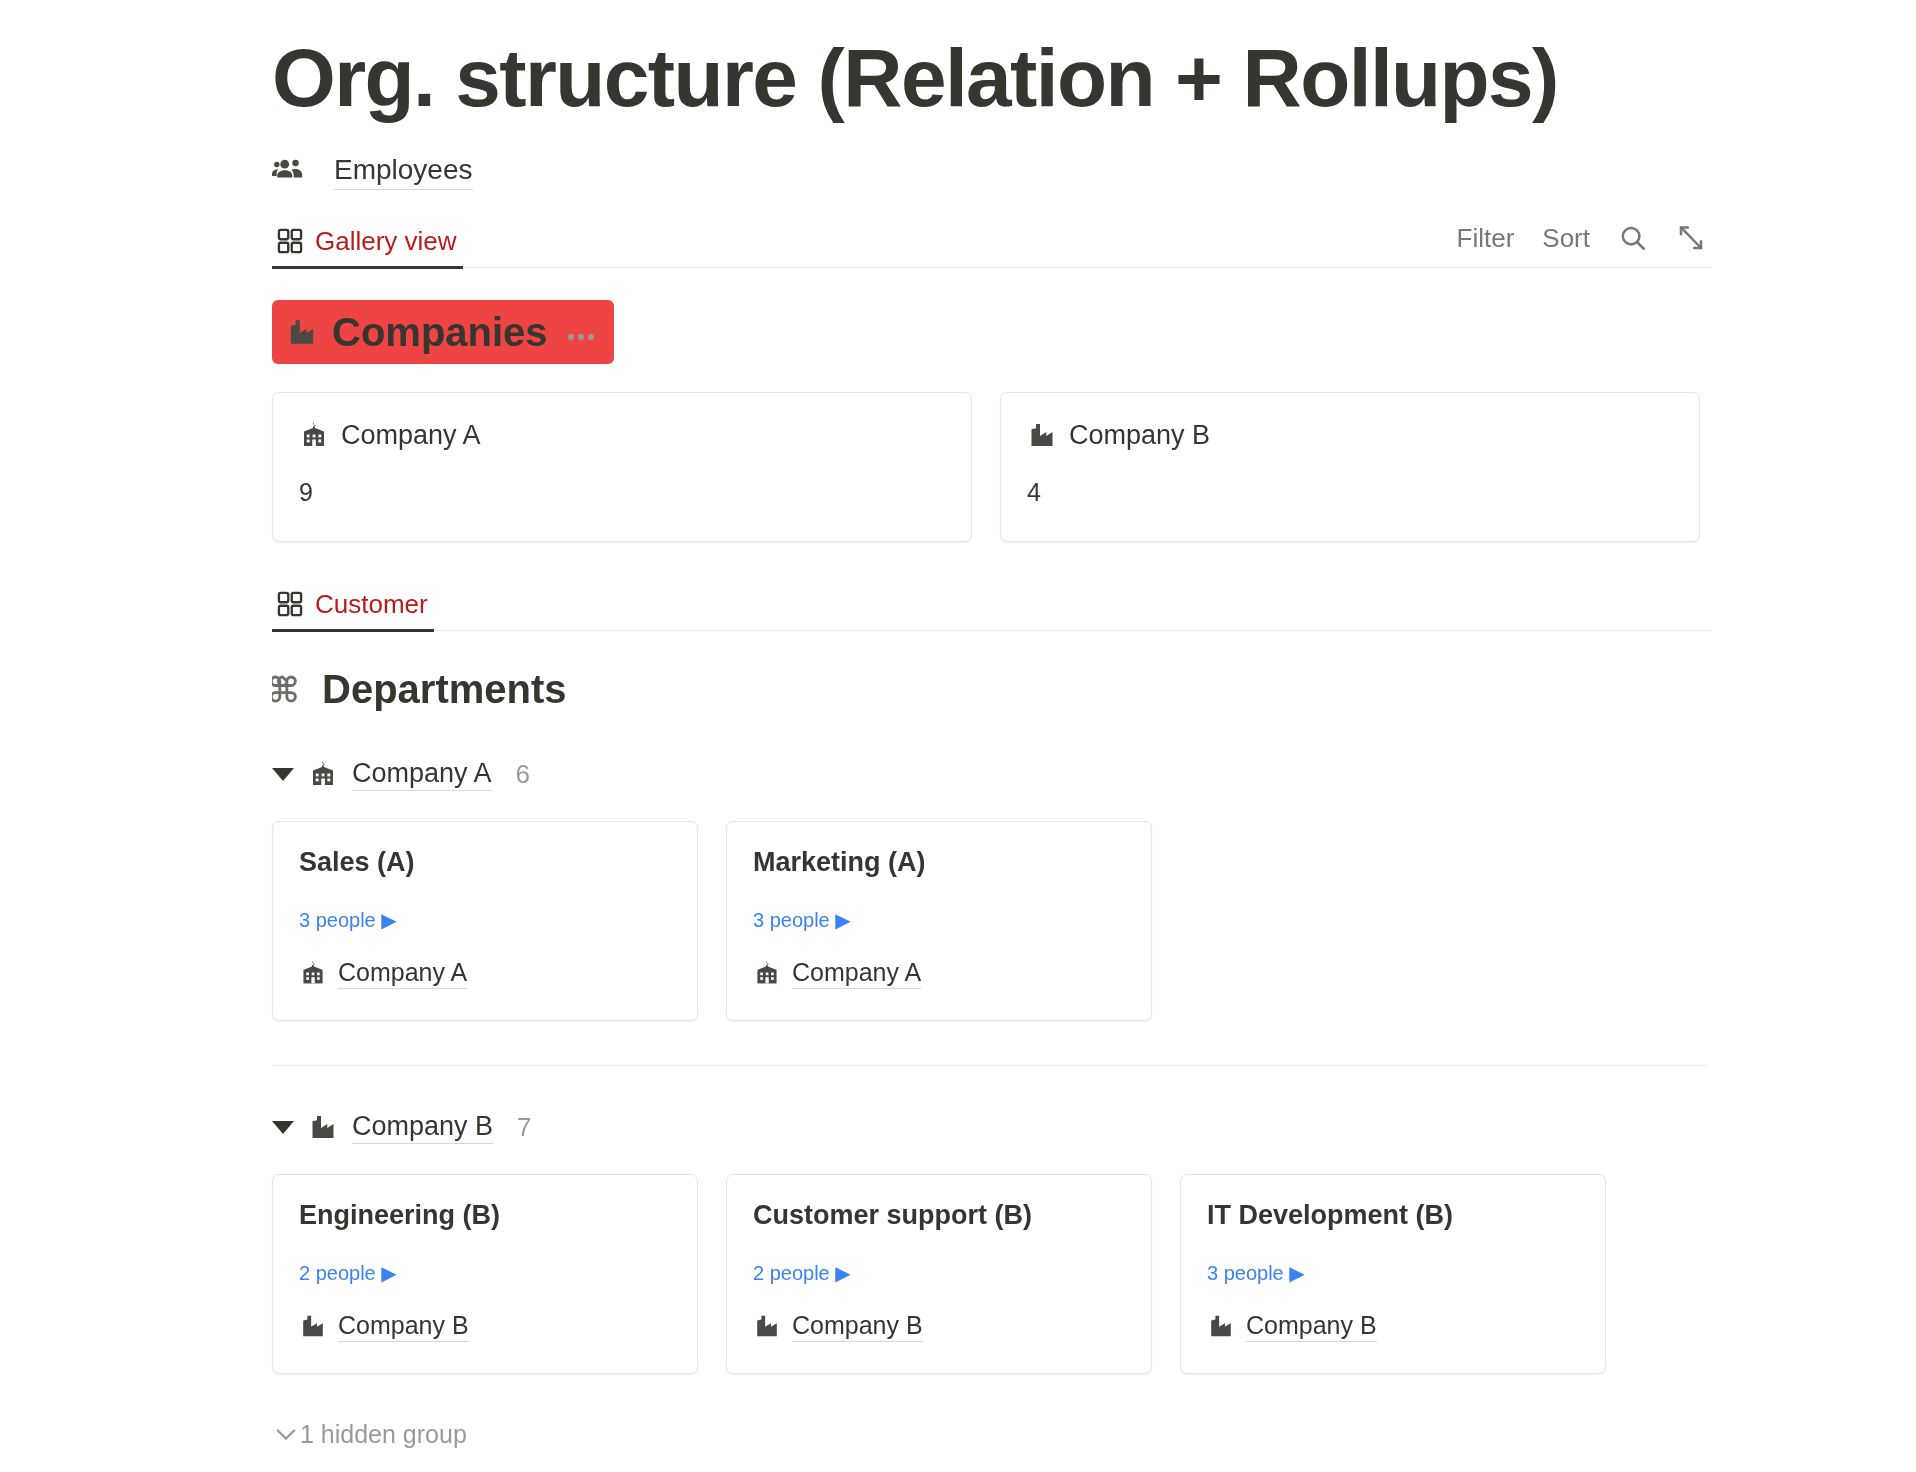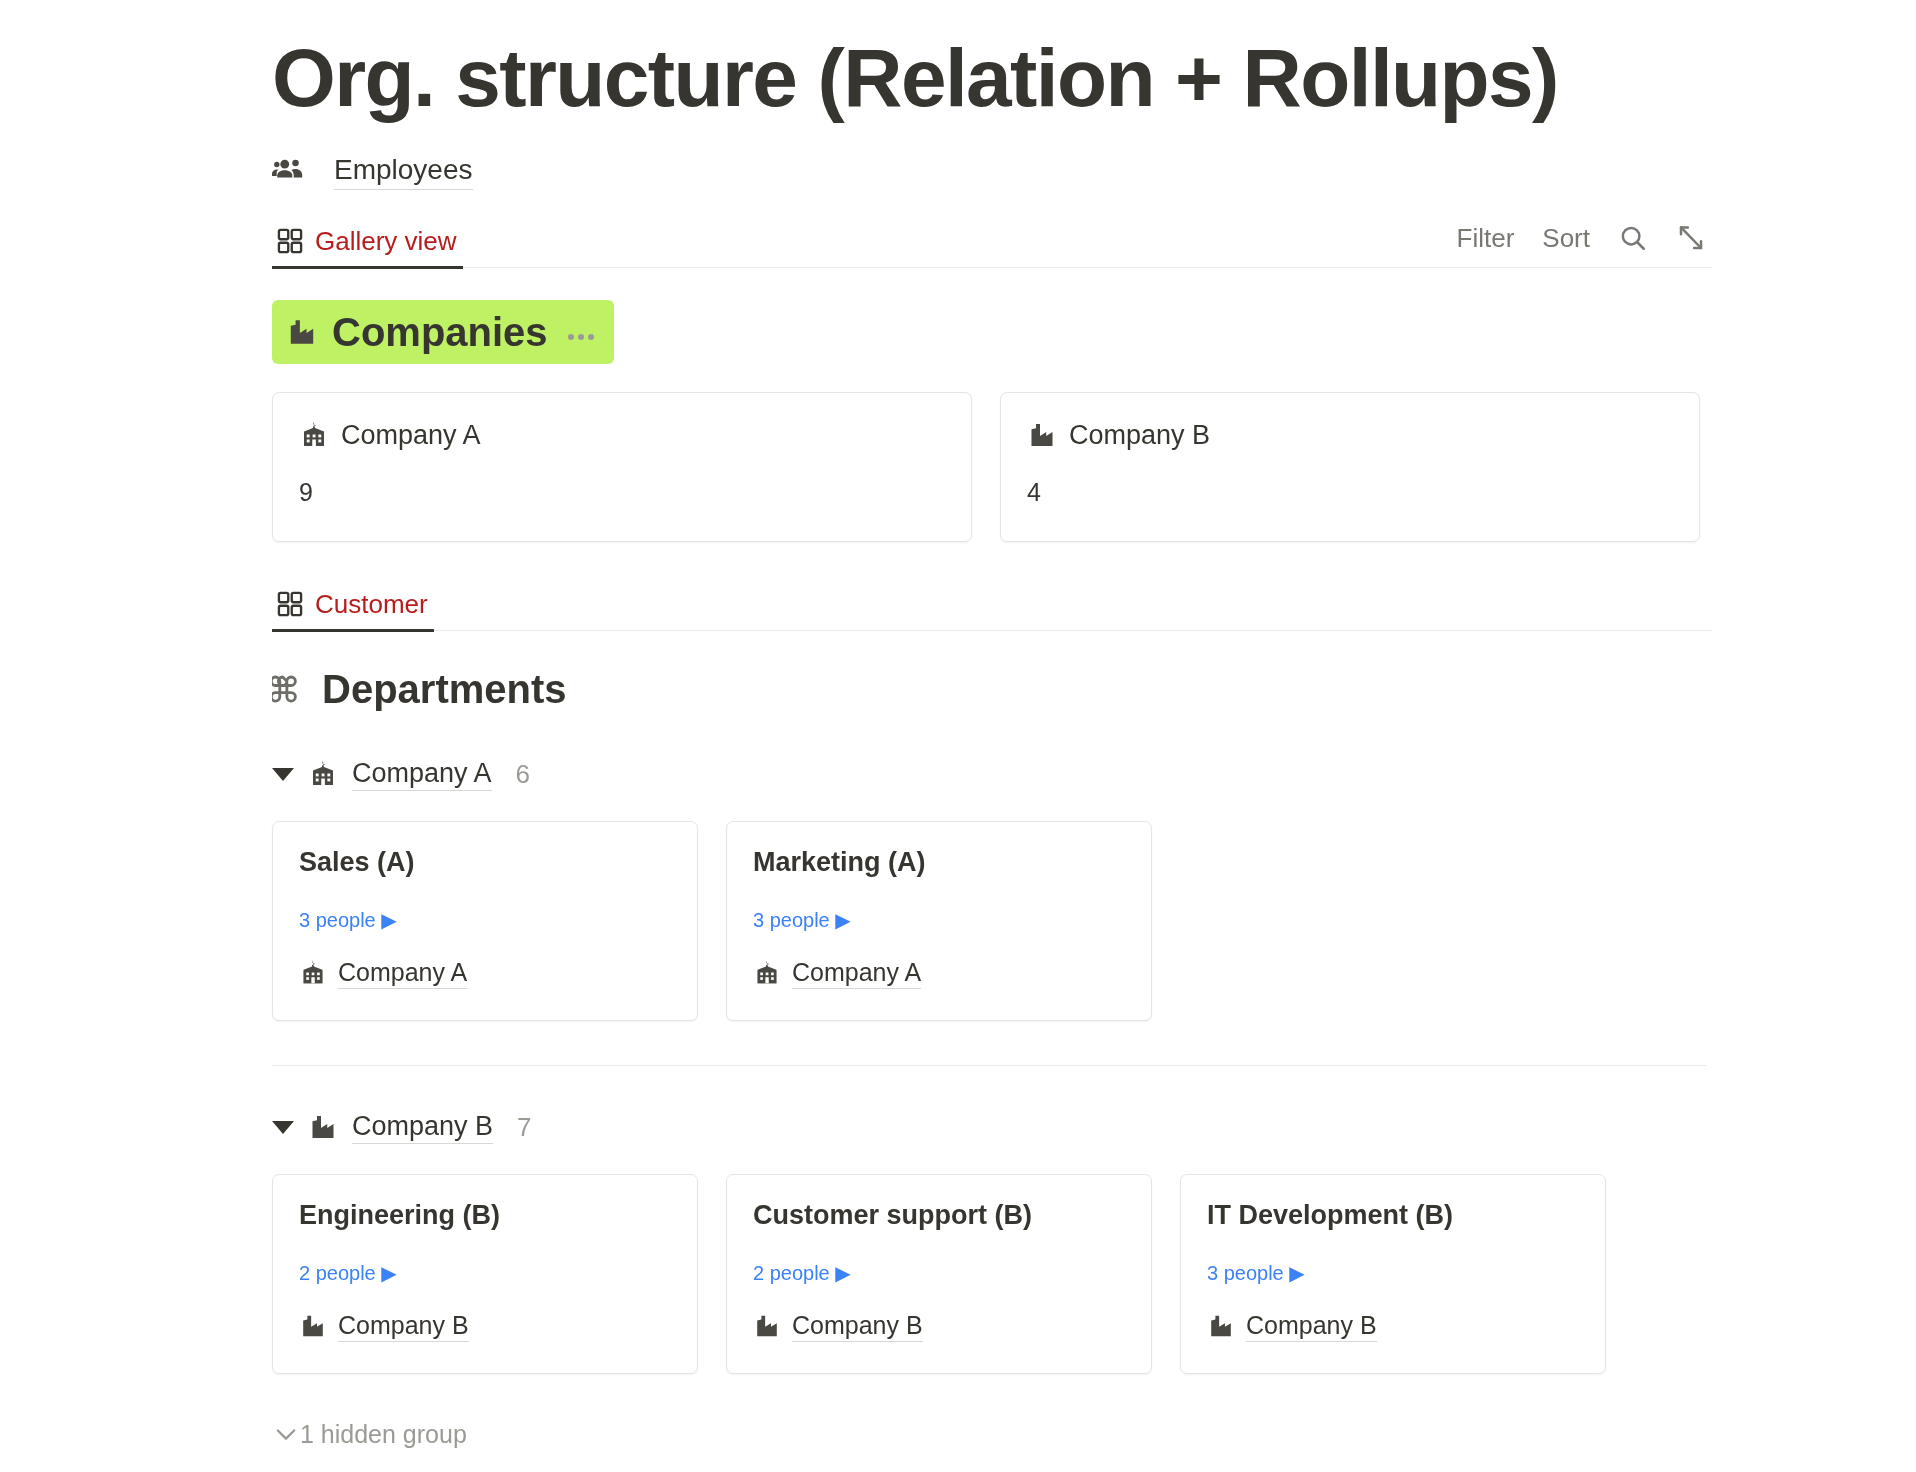--- a/index.html
+++ b/index.html
@@ -107,21 +107,21 @@
 
   
   .section-head {
     display: inline-flex;
     align-items: center;
     gap: 14px;
     margin-top: 32px;
     padding: 8px 20px 8px 14px;
     border-radius: 6px;
   }
-  .section-head.highlighted { background: #bef264; text-align: right; }
+  .section-head.highlighted { background: #ef4444; text-align: right; }
   .section-title {
     font-size: 40px;
     line-height: 48px;
     font-weight: bold;
     color: #37352f;
     white-space: nowrap;
   }
   .more-dots {
     display: inline-flex;
     align-items: center;

